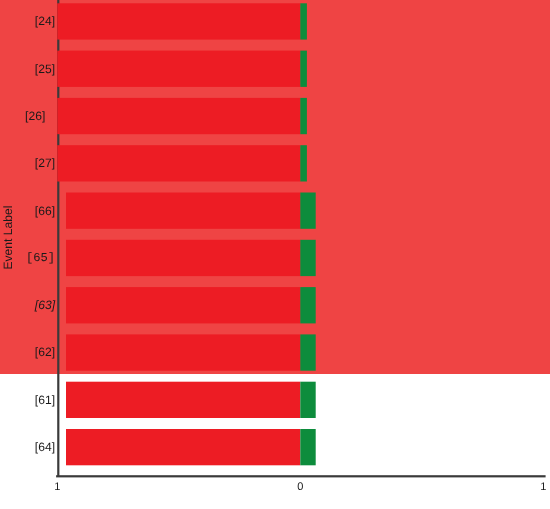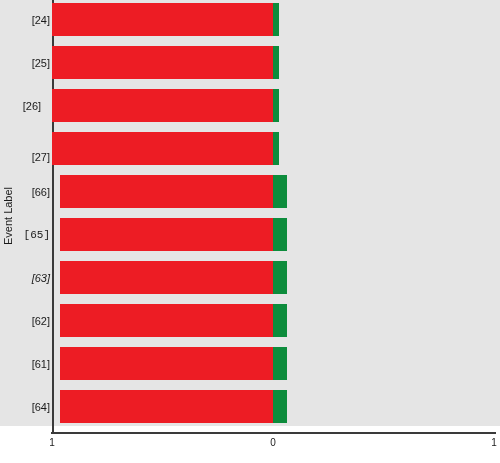--- a/index.html
+++ b/index.html
@@ -10,22 +10,22 @@
   body {
     width: 500px;
     height: 463px;
     font-family: "Liberation Sans", sans-serif;
     overflow: hidden;
   }
 
   #root {
     position: relative;
     width: 500px;
-    height: 426px;
-    background: #e5e5e5;
+    height: 340px;
+    background: #ef4444;
   }
 
   
   .ylabel {
     position: absolute;
     left: 0px;
     top: 0px;
     width: 16px;
     height: 432px;
     display: flex;
@@ -116,21 +116,21 @@
 <div id="root">
 
   <div class="ylabel">
     <span>Event Label</span>
   </div>
 
   <div id="yticks">
       <div class="ytick" style="top: 13.5px;">[24]</div>
       <div class="ytick" style="top: 56.5px;">[25]</div>
       <div class="ytick" style="top: 99.5px; text-align: center;">[26]</div>
-      <div class="ytick" style="top: 142.5px; margin-top: 8px;">[27]</div>
+      <div class="ytick" style="top: 142.5px;">[27]</div>
       <div class="ytick" style="top: 185.5px; text-align: right;">[66]</div>
       <div class="ytick" style="top: 228.5px; font-family: Liberation Mono, monospace;">[65]</div>
       <div class="ytick" style="top: 271.5px; font-style: italic;">[63]</div>
       <div class="ytick" style="top: 314.5px;">[62]</div>
       <div class="ytick" style="top: 357.5px;">[61]</div>
       <div class="ytick" style="top: 400.5px;">[64]</div>
     </div>
 
   <div class="plot">
     <div class="axis-y-line"></div>

